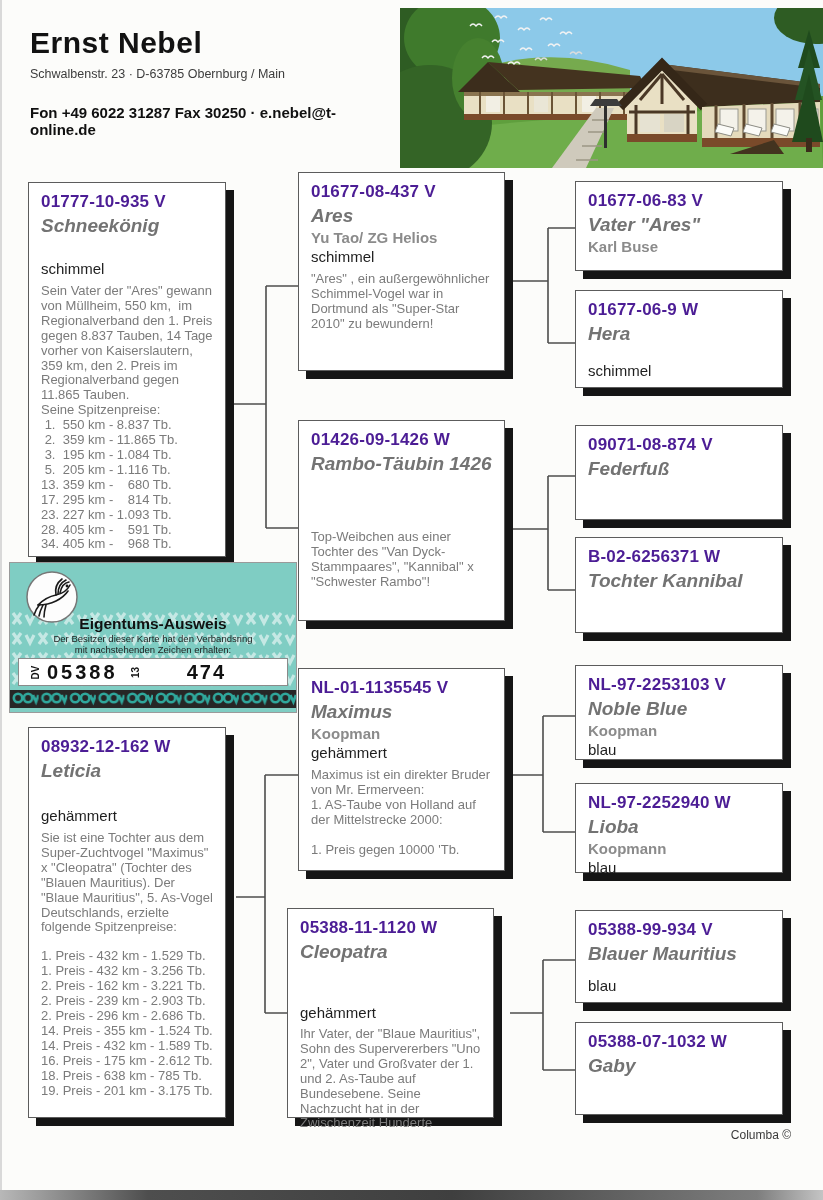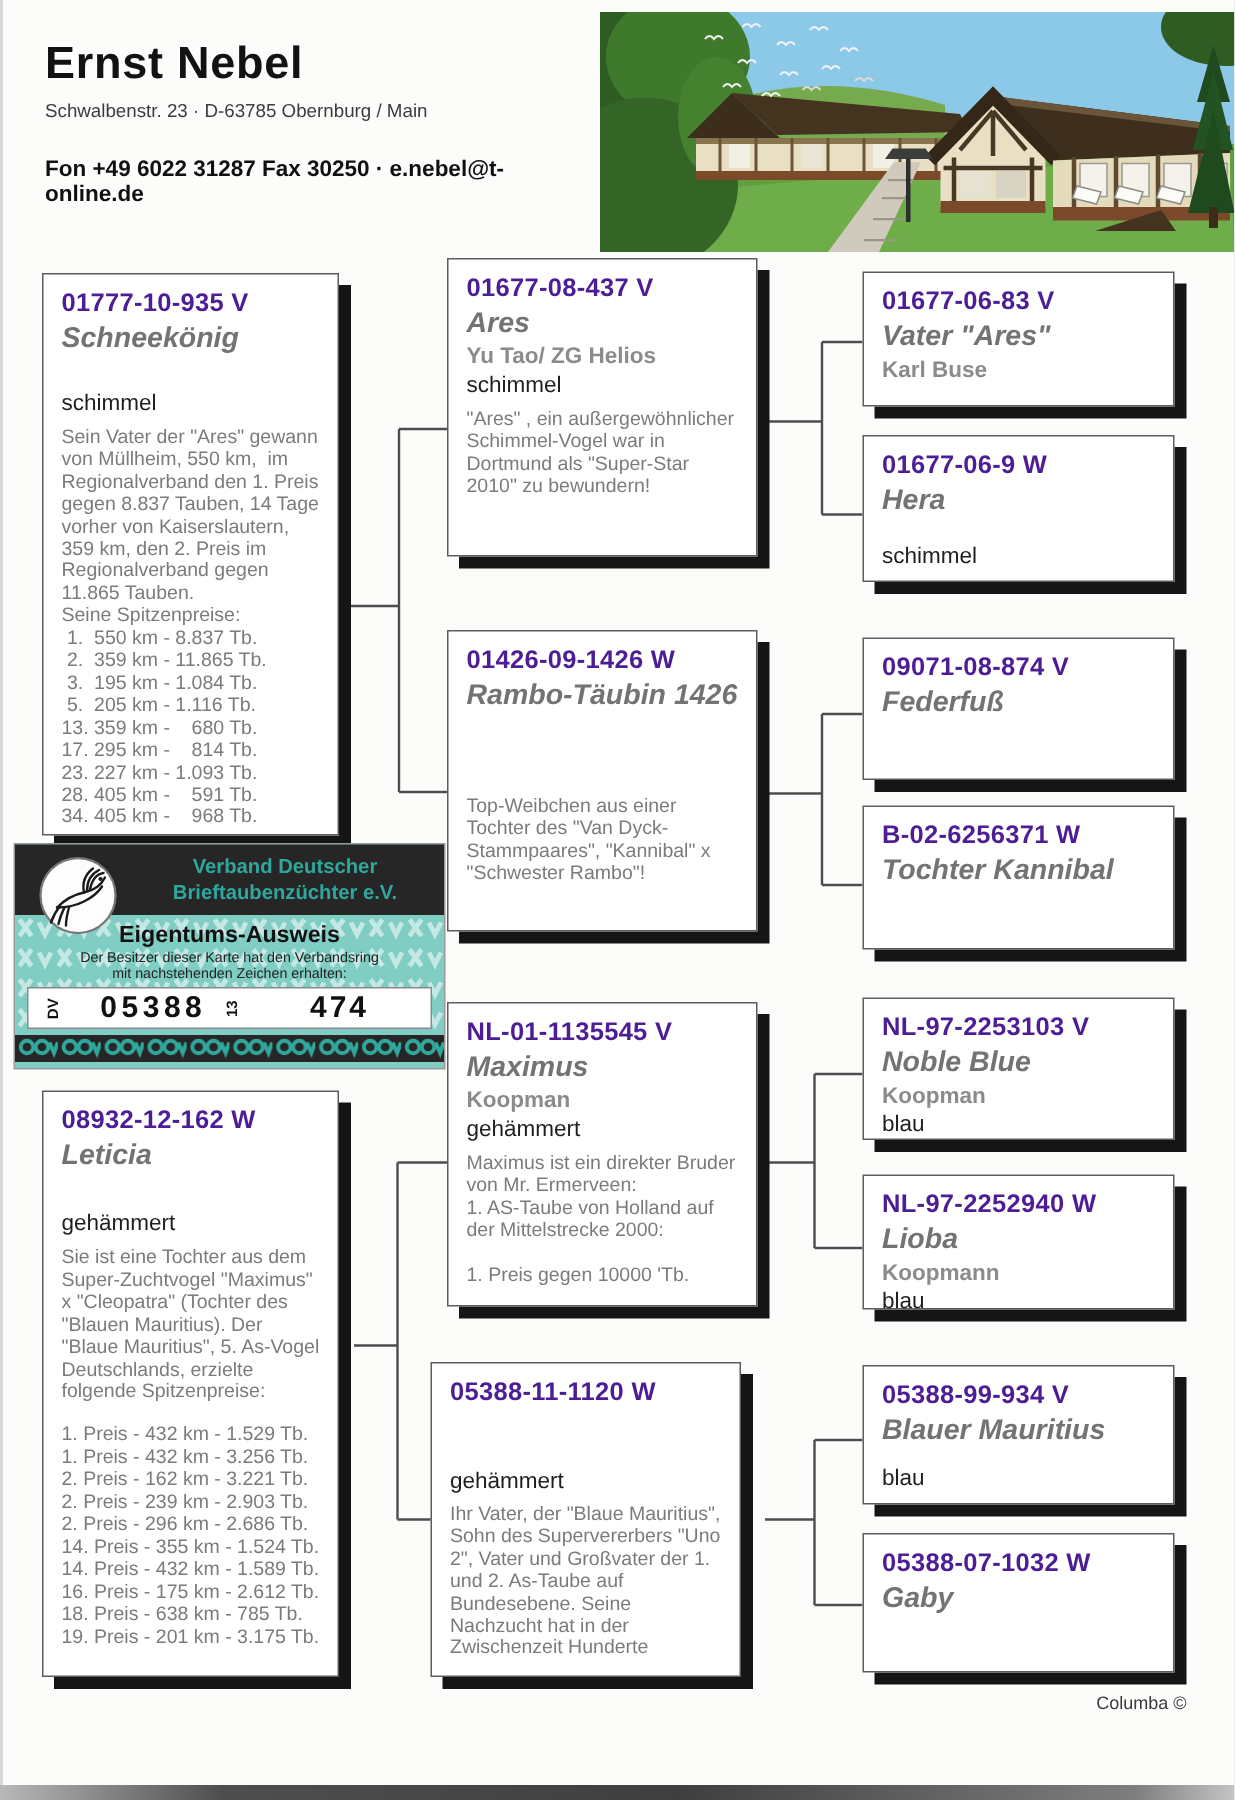--- a/index.html
+++ b/index.html
@@ -38,21 +38,21 @@
   .card-logo{position:absolute;left:16px;top:8px;width:52px;height:52px;z-index:3;}
   .card-mid{position:absolute;left:0;top:47px;right:0;height:80px;}
   .card-pattern{position:absolute;left:0;top:0;width:286px;height:80px;}
   .card-title{position:absolute;left:0;right:0;top:5px;text-align:center;font-size:15.5px;
               font-weight:bold;color:#111;z-index:2;}
   .card-sub{position:absolute;left:0;right:0;top:24px;text-align:center;font-size:9.5px;
             line-height:10.5px;color:#222;z-index:2;white-space:pre-line;}
   .ring-strip{position:absolute;left:8px;right:8px;top:48px;height:26px;background:#fff;
               border:1px solid #8a8a8a;display:flex;align-items:center;z-index:2;}
   .rot{display:inline-block;transform:rotate(-90deg);font-size:10px;font-weight:bold;color:#111;}
-  .rnum{font-size:20px;font-weight:600;letter-spacing:3px;color:#111;margin-left:24px;}
+  .rnum{font-size:20px;font-weight:600;letter-spacing:3px;color:#111;margin-left:4px;}
   .rser{font-size:20px;font-weight:600;letter-spacing:2px;color:#111;margin-left:46px;}
   .ring-strip .rot.first{margin-left:10px;}
   .ring-strip .rot.year{margin-left:12px;}
   .card-bot{position:absolute;left:0;bottom:4px;right:0;height:18px;background:#262626;}
   .card-bot svg{position:absolute;left:0;top:0;}
 
   
   .credit{position:absolute;right:32px;top:1128px;font-size:12px;color:#3a3a3a;}
   .scanbar{position:absolute;left:0;top:1190px;width:823px;height:10px;
            background:linear-gradient(90deg,#b8b8b8,#4e4e4e 18%,#3f3f3f 55%,#7e7e7e 92%,#c4c4c4);}
@@ -243,20 +243,21 @@
     <div class="strain">Koopman</div>
     <div class="clr">gehämmert</div>
     <div class="body">Maximus ist ein direkter Bruder von Mr. Ermerveen:
 1. AS-Taube von Holland auf der Mittelstrecke 2000:
 
 1. Preis gegen 10000 'Tb.</div>
   </section>
 
   <section class="pbox" style="left:287px;top:908px;width:207px;height:210px">
     <div class="ring">05388-11-1120 W</div>
+    <div class="bname">Cleopatra</div>
     <div class="sp" style="height:39px"></div>
     <div class="clr">gehämmert</div>
     <div class="body" style="margin-top:6px">Ihr Vater, der "Blaue Mauritius", Sohn des Supervererbers "Uno 2", Vater und Großvater der 1. und 2. As-Taube auf Bundesebene. Seine Nachzucht hat in der Zwischenzeit Hunderte</div>
   </section>
 
   <section class="pbox" style="left:575px;top:181px;width:208px;height:90px">
     <div class="ring">01677-06-83 V</div>
     <div class="bname">Vater "Ares"</div>
     <div class="strain">Karl Buse</div>
   </section>
@@ -296,24 +297,20 @@
     <div class="bname">Blauer Mauritius</div>
     <div class="clr push">blau</div>
   </section>
 
   <section class="pbox" style="left:575px;top:1022px;width:208px;height:93px">
     <div class="ring">05388-07-1032 W</div>
     <div class="bname">Gaby</div>
   </section>
 
   <div class="card">
-    <div class="card-top">
-      <div class="card-org">Verband Deutscher
-Brieftaubenzüchter e.V.</div>
-    </div>
     <div class="card-logo">
       <svg viewBox="0 0 52 52" width="52" height="52">
         <circle cx="26" cy="26" r="25" fill="#fdfdfd" stroke="#777" stroke-width="1.5"></circle>
         <g fill="none" stroke="#1a1a1a" stroke-width="1.6" stroke-linecap="round">
           <path d="M12,34 Q20,26 30,24 Q40,22 44,14"></path>
           <path d="M12,34 Q22,34 30,30 Q38,26 42,20"></path>
           <path d="M30,24 Q28,14 36,8 M32,23 Q32,13 40,9 M34,22 Q36,12 43,11"></path>
           <path d="M14,33 Q10,38 8,44 M17,34 Q14,40 13,45 M20,34 Q18,41 18,46"></path>
         </g>
         <circle cx="41" cy="15" r="1.4" fill="#1a1a1a"></circle>

